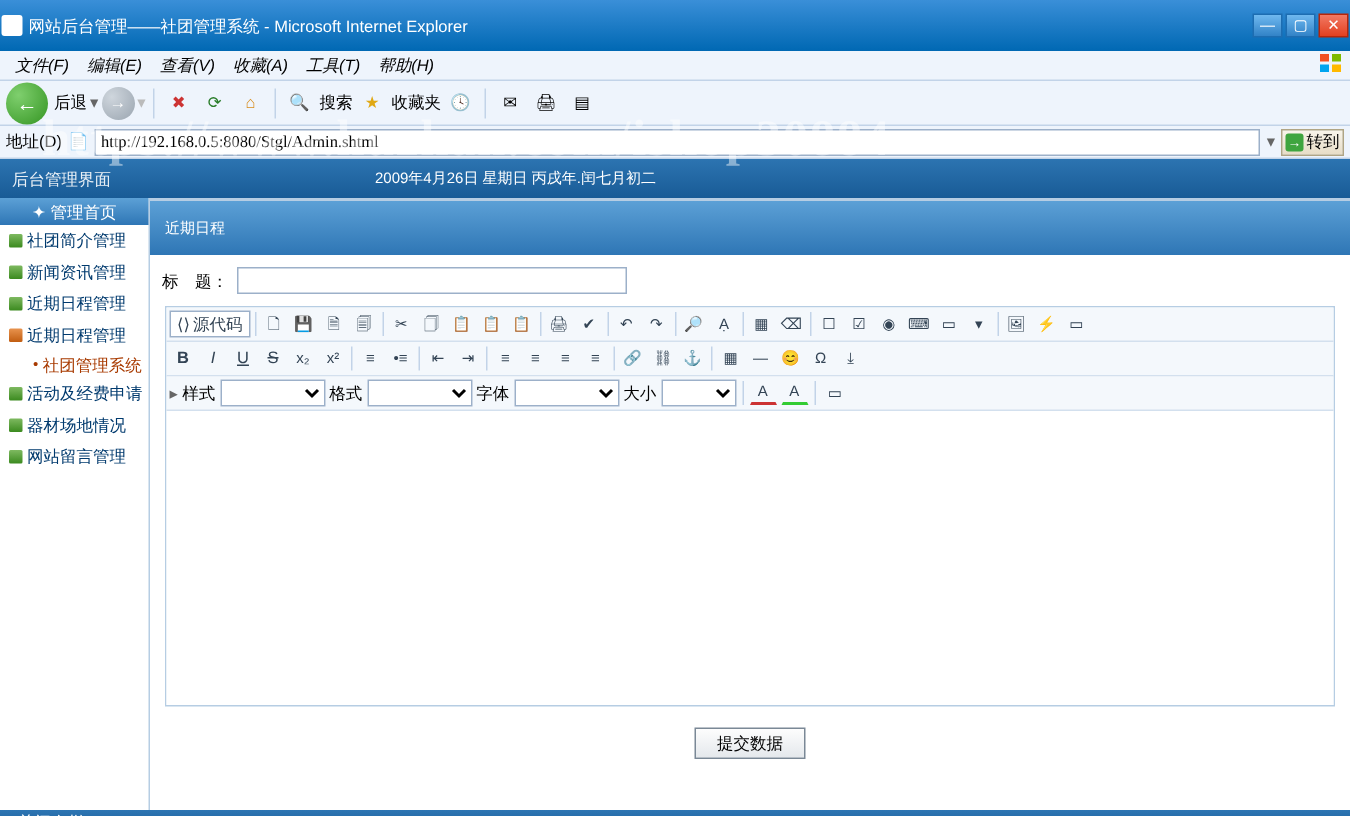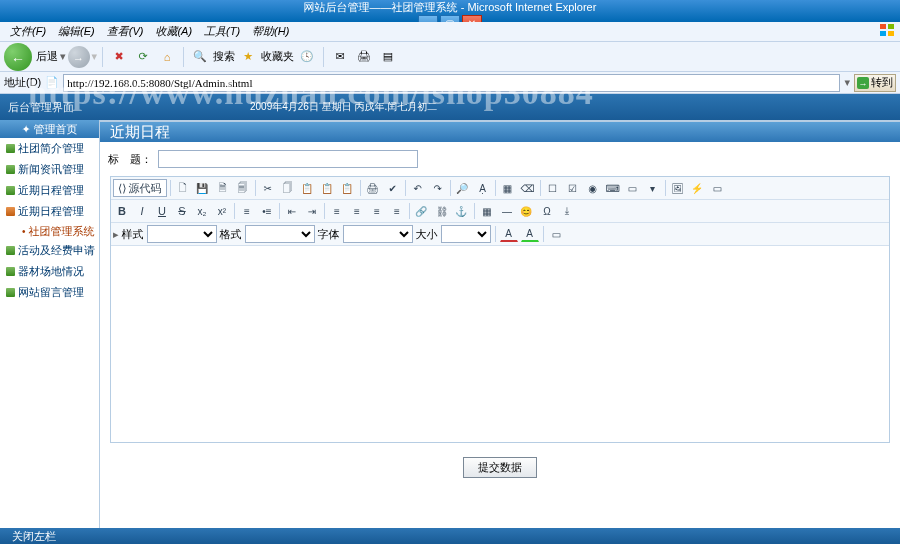--- a/index.html
+++ b/index.html
@@ -1,19 +1,19 @@
 <!DOCTYPE html>
 <html><head>
 <meta charset="utf-8">
 <style>
 * { margin: 0; padding: 0; box-sizing: border-box; font-family: "SimSun", Arial, sans-serif; font-size: 11px; }
 body { background: #fff; width: 900px; height: 544px; overflow: hidden; position: relative; }
 
 
-.ie-titlebar { height: 22px; background: linear-gradient(#3a8fd8, #0068b3); color: #fff; display: flex; align-items: center; padding: 0 1px; flex-direction: column; }
+.ie-titlebar { height: 34px; background: linear-gradient(#3a8fd8, #0068b3); color: #fff; display: flex; align-items: center; padding: 0 1px; }
 .ie-titlebar .ie-icon { width: 14px; height: 14px; margin-right: 4px; display: inline-block; background: #fff; border-radius: 2px; position: relative; }
 .ie-titlebar .title { flex: 1; }
 .winbtns { display: flex; gap: 2px; }
 .winbtns div { width: 20px; height: 16px; background: linear-gradient(#6fb8ef,#3283c7); border: 1px solid #1d6db1; display: flex; align-items: center; justify-content: center; font-size: 10px; color: #fff; cursor: pointer; }
 .winbtns .close { background: linear-gradient(#f17963,#e34020); border-color: #b5260a; }
 
 
 .ie-menubar { height: 20px; background: #eef4fc; border-bottom: 1px solid #c2d3e8; display: flex; align-items: center; padding: 0 4px; position: relative; }
 .ie-menubar span { padding: 2px 6px; cursor: pointer; font-style: italic; }
 .ie-menubar .win-logo { position: absolute; right: 4px; top: 2px; width: 16px; height: 14px; }
@@ -46,21 +46,21 @@
 .sidebar { width: 100px; background: #fff; border-right: 1px solid #b6cde3; }
 .sidebar .mgthdr { height: 18px; background: linear-gradient(#5ca0d6, #2e76b5); color: #fff; display: flex; align-items: center; justify-content: center; font-size: 11px; gap: 3px; }
 .sidebar .item { height: 21px; display: flex; align-items: center; padding-left: 18px; cursor: pointer; color: #003a6e; position: relative; }
 .sidebar .item::before { content: ""; position: absolute; left: 6px; width: 9px; height: 9px; background: linear-gradient(#7eb960,#3b8a1f); border-radius: 1px; }
 .sidebar .item.sel { color: #003a6e; }
 .sidebar .item.sel::before { background: linear-gradient(#e8934e,#c15d11); }
 .sidebar .sub { padding-left: 22px; color: #a83a00; font-size: 10px; height: 18px; display: flex; align-items: center; cursor: pointer; }
 .sidebar .sub::before { content: "•"; color: #a83a00; margin-right: 3px; }
 
 .content { flex: 1; display: flex; flex-direction: column; border-top: 2px solid #b6cde3; }
-.panel-title { height: 20px; background: linear-gradient(#5ca0d6, #2e76b5); color: #fff; padding-left: 10px; display: flex; align-items: center; font-size: 15px; }
+.panel-title { height: 36px; background: linear-gradient(#5ca0d6, #2e76b5); color: #fff; padding-left: 10px; display: flex; align-items: center; font-size: 10px; }
 .form-row { padding: 8px; display: flex; align-items: center; justify-content: flex-start; gap: 6px; }
 .form-row input { width: 260px; height: 18px; border: 1px solid #9cb0c9; }
 
 
 .rte { margin: 0 10px 8px 10px; border: 1px solid #b6cde3; }
 .rte-tb { display: flex; flex-wrap: wrap; padding: 2px; gap: 2px; border-bottom: 1px solid #d3e0ee; background: #f4f8fc; }
 .rtbtn { width: 18px; height: 18px; border: 1px solid transparent; display: flex; align-items: center; justify-content: center; cursor: pointer; font-size: 10px; color: #345; }
 .rtbtn.src { width: auto; padding: 0 4px; border: 1px solid #9cb0c9; background: #fff; gap: 2px; }
 .rsep { width: 1px; height: 16px; background: #c2d3e8; margin: 1px 1px; }
 .rte-tb2 { display: flex; padding: 2px; gap: 3px; border-bottom: 1px solid #d3e0ee; background: #f4f8fc; align-items: center; }

